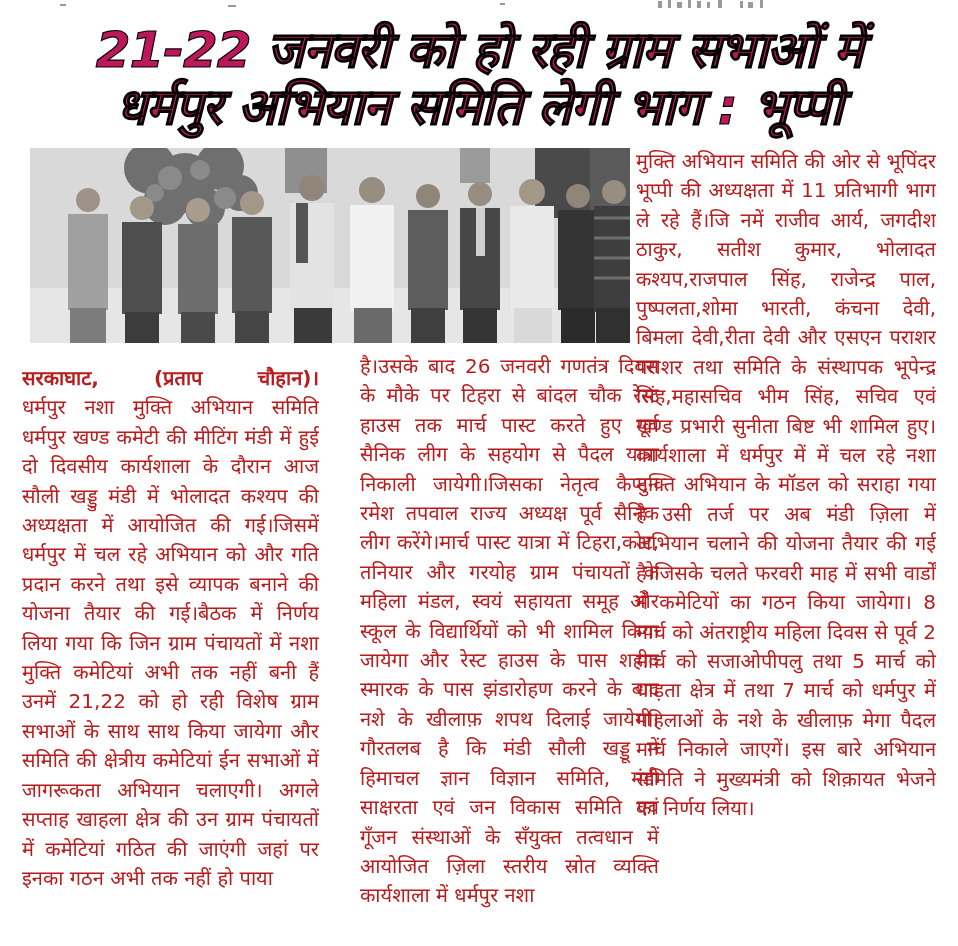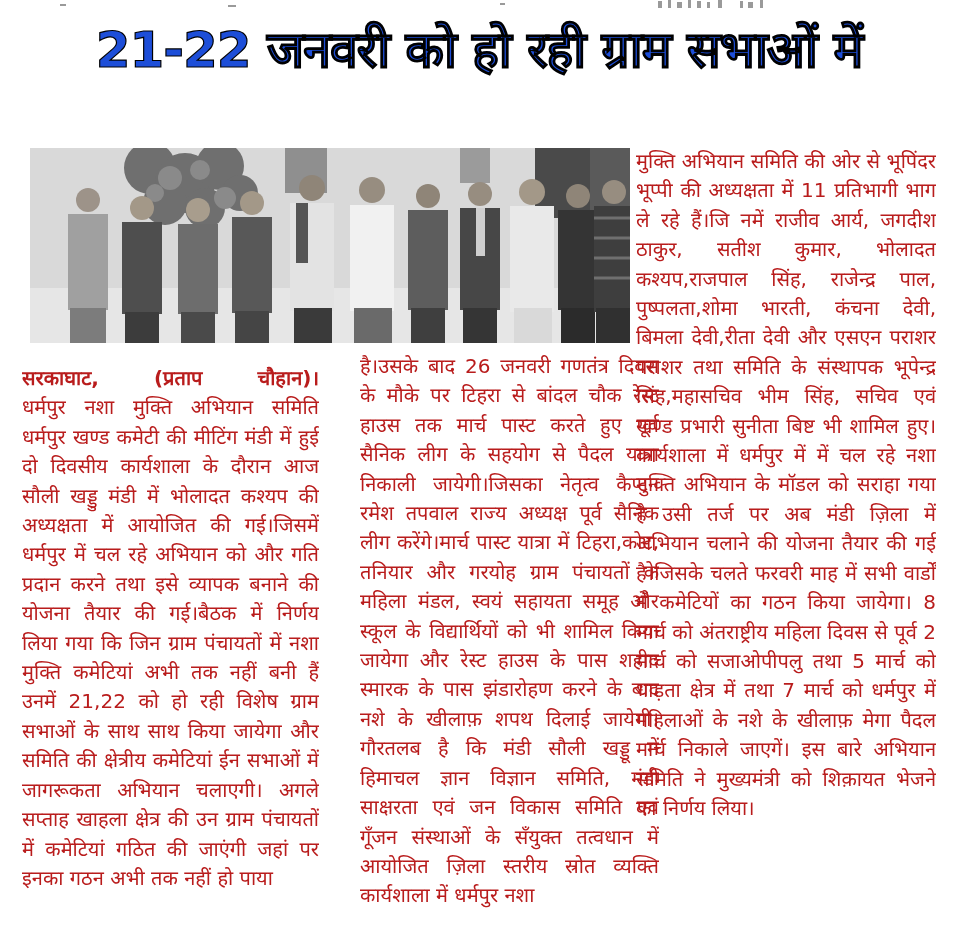--- a/index.html
+++ b/index.html
@@ -12,24 +12,25 @@
     color:#111;
   }
   
   .top-strip{position:absolute;left:0;top:0;width:958px;height:14px;}
   .frag{position:absolute;background:#9a9a9a;}
   
   .headline{
     position:absolute;left:10px;top:22px;width:938px;height:122px;
     text-align:center;
     font-weight:800;
-    color:#1d4ed8;
+    color:#be185d;
     font-size:50px;
     line-height:57px;
     letter-spacing:-1px;
+    font-style:italic;
     -webkit-text-stroke:1.2px #000;
   }
   
   .photo{
     position:absolute;left:30px;top:148px;width:600px;height:195px;
     background:#cfcfcf;
   }
   .photo svg{display:block;width:100%;height:100%;}
   
   .col{
@@ -66,20 +67,21 @@
     <div class="frag" style="left:740px;top:1px;width:3px;height:7px;"></div>
     <div class="frag" style="left:748px;top:2px;width:5px;height:6px;"></div>
     <div class="frag" style="left:760px;top:0px;width:3px;height:8px;"></div>
     <div class="frag" style="left:60px;top:4px;width:6px;height:2px;"></div>
     <div class="frag" style="left:228px;top:5px;width:8px;height:2px;"></div>
     <div class="frag" style="left:500px;top:3px;width:5px;height:2px;"></div>
   </div>
 
   <div class="headline">
     <div>21-22 जनवरी को हो रही ग्राम सभाओं में</div>
+    <div>धर्मपुर अभियान समिति लेगी भाग : भूप्पी</div>
   </div>
 
   <div class="photo">
     <svg viewBox="0 0 600 195" preserveAspectRatio="none">
 
       <rect x="0" y="0" width="600" height="195" fill="#d9d9d9"></rect>
       <rect x="0" y="140" width="600" height="55" fill="#e6e6e6"></rect>
 
       <rect x="505" y="0" width="95" height="70" fill="#4a4a4a"></rect>
       <rect x="560" y="0" width="40" height="130" fill="#5a5a5a"></rect>

